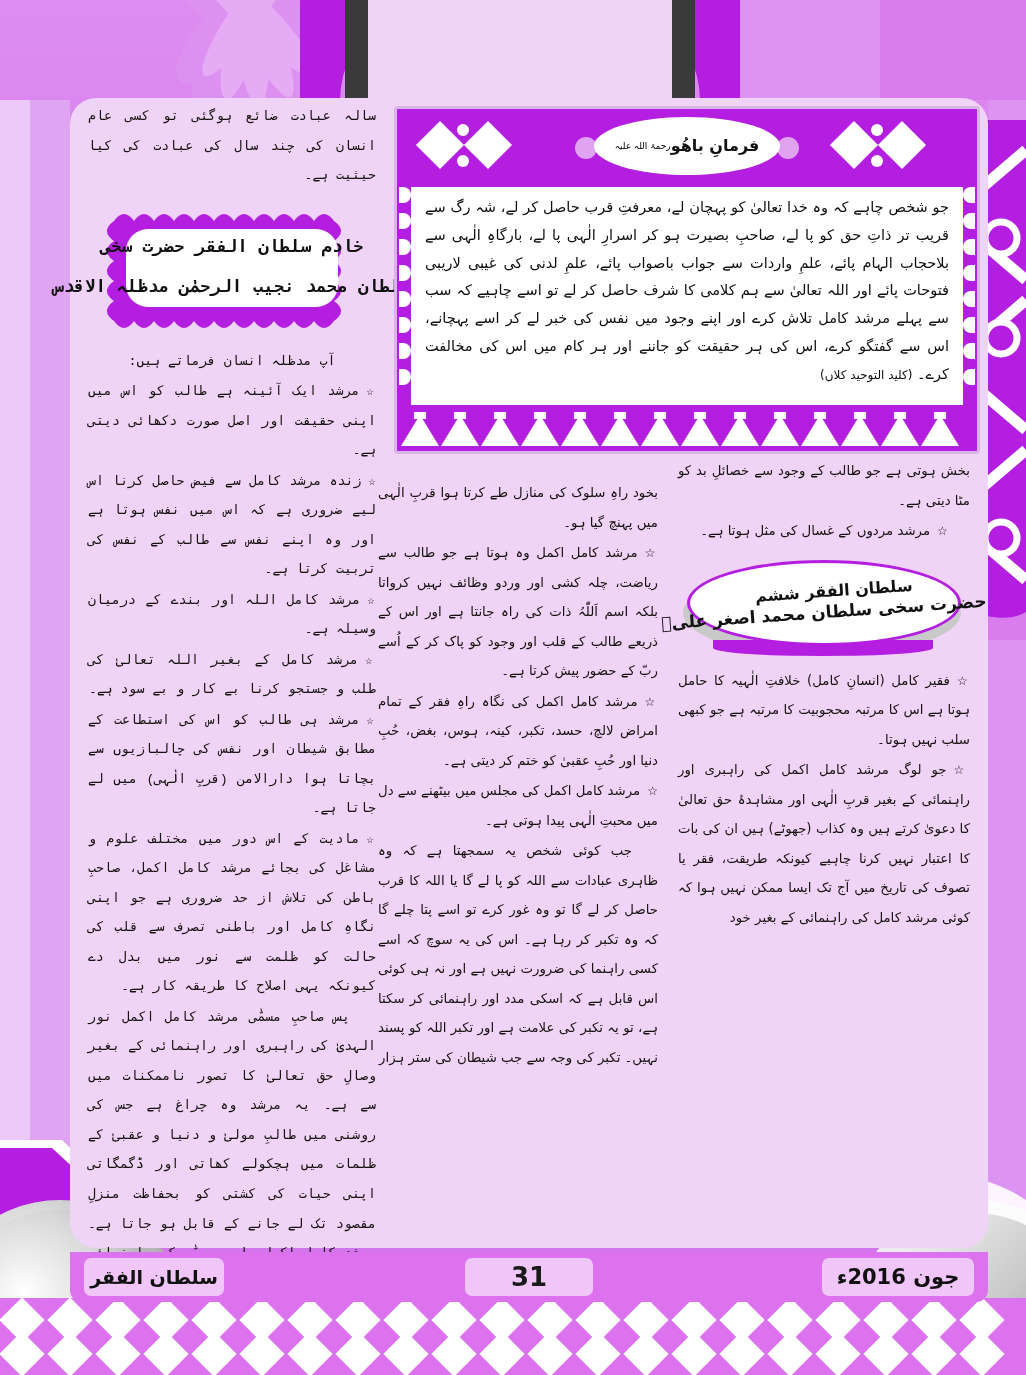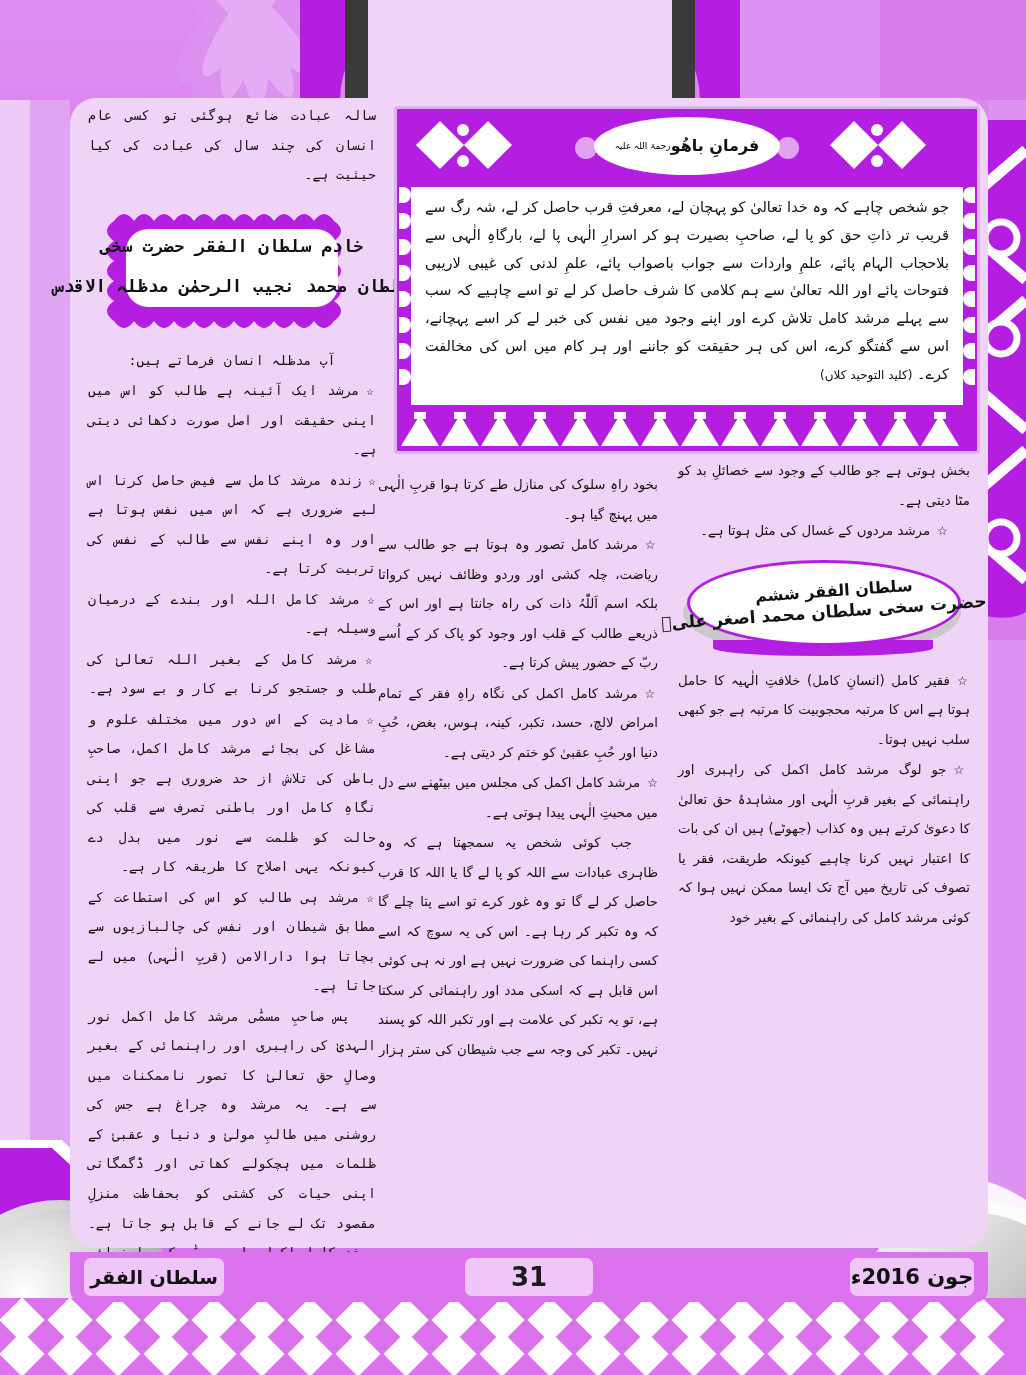--- a/index.html
+++ b/index.html
@@ -38,21 +38,21 @@
     color:#17110f;
     font-size:13.3px;
     line-height:2.22;
   }
   .col p { margin:0 0 1px 0; }
   .col .ind { text-indent:26px; }
   .star { font-size:12px; letter-spacing:1px; padding-left:7px; }
   .ctr { text-align:center; }
 
   #col-right { right:18px;  top:12px;  width:292px; }
-  #col-mid   { right:330px; top:372px; width:280px; }
+  #col-mid   { right:330px; top:380px; width:280px; }
   #col-left  { right:612px; top:4px;  width:288px;font-family:Liberation Mono, monospace; }
 
   
   #farman-box {
     position:absolute;
     right:8px; top:8px;
     width:586px; height:348px;
     background:#b41ee0;
     border:3px solid #d9b4e8;
     border-radius:4px;
@@ -191,21 +191,21 @@
     background:#dd72ee;
     border-radius:0 0 12px 12px;
     z-index:7;
   }
   .fbadge {
     position:absolute; top:6px; height:38px;
     background:#f0c5f8;
     border-radius:7px;
     display:flex; align-items:center; justify-content:center;
   }
-  #f-date { right:14px; width:124px; }
+  #f-date { right:14px; width:152px; }
   #f-date span { font-size:21px; font-weight:bold; color:#111; }
   #f-page { left:50%; transform:translateX(-50%); width:128px; }
   #f-page span { font-size:26px; font-weight:bold; color:#1a1a1a; }
   #f-logo { left:14px; width:140px; }
   #f-logo span { font-size:19px; font-weight:bold; color:#111; white-space:nowrap; }
 
   #diamond-strip { position:absolute; left:0; right:0; top:1298px; height:77px; z-index:6; }
 </style>
 </head>
 <body>
@@ -450,21 +450,21 @@
           <span class="l2">حضرت سخی سلطان محمد اصغر علیؒ</span>
         </div>
       </div>
 
       <p><span class="star">☆</span><span>فقیر کامل (انسانِ کامل) خلافتِ الٰہیہ کا حامل ہوتا ہے اس کا مرتبہ محجوبیت کا مرتبہ ہے جو کبھی سلب نہیں ہوتا۔</span></p>
       <p><span class="star">☆</span><span>جو لوگ مرشد کامل اکمل کی راہبری اور راہنمائی کے بغیر قربِ الٰہی اور مشاہدۂ حق تعالیٰ کا دعویٰ کرتے ہیں وہ کذاب (جھوٹے) ہیں ان کی بات کا اعتبار نہیں کرنا چاہیے کیونکہ طریقت، فقر یا تصوف کی تاریخ میں آج تک ایسا ممکن نہیں ہوا کہ کوئی مرشد کامل کی راہنمائی کے بغیر خود</span></p>
     </div>
 
     <div class="col" id="col-mid">
       <p>بخود راہِ سلوک کی منازل طے کرتا ہوا قربِ الٰہی میں پہنچ گیا ہو۔</p>
-      <p><span class="star">☆</span><span>مرشد کامل تصور وہ ہوتا ہے جو طالب سے ریاضت، چلہ کشی اور وردو وظائف نہیں کرواتا بلکہ اسم اَللّٰہُ ذات کی راہ جانتا ہے اور اس کے ذریعے طالب کے قلب اور وجود کو پاک کر کے اُسے ربّ کے حضور پیش کرتا ہے۔</span></p>
+      <p><span class="star">☆</span><span>مرشد کامل اکمل وہ ہوتا ہے جو طالب سے ریاضت، چلہ کشی اور وردو وظائف نہیں کرواتا بلکہ اسم اَللّٰہُ ذات کی راہ جانتا ہے اور اس کے ذریعے طالب کے قلب اور وجود کو پاک کر کے اُسے ربّ کے حضور پیش کرتا ہے۔</span></p>
       <p><span class="star">☆</span><span>مرشد کامل اکمل کی نگاہ راہِ فقر کے تمام امراض لالچ، حسد، تکبر، کینہ، ہوس، بغض، حُبِ دنیا اور حُبِ عقبیٰ کو ختم کر دیتی ہے۔</span></p>
       <p><span class="star">☆</span><span>مرشد کامل اکمل کی مجلس میں بیٹھنے سے دل میں محبتِ الٰہی پیدا ہوتی ہے۔</span></p>
       <p class="ind">جب کوئی شخص یہ سمجھتا ہے کہ وہ ظاہری عبادات سے اللہ کو پا لے گا یا اللہ کا قرب حاصل کر لے گا تو وہ غور کرے تو اسے پتا چلے گا کہ وہ تکبر کر رہا ہے۔ اس کی یہ سوچ کہ اسے کسی راہنما کی ضرورت نہیں ہے اور نہ ہی کوئی اس قابل ہے کہ اسکی مدد اور راہنمائی کر سکتا ہے، تو یہ تکبر کی علامت ہے اور تکبر اللہ کو پسند نہیں۔ تکبر کی وجہ سے جب شیطان کی ستر ہزار</p>
     </div>
 
     <div class="col" id="col-left">
       <p>سالہ عبادت ضائع ہوگئی تو کسی عام انسان کی چند سال کی عبادت کی کیا حیثیت ہے۔</p>
 
       <div id="wavy-box">
         <svg width="268" height="138" viewBox="0 0 268 138" style="position:absolute;inset:0;">
@@ -483,22 +483,22 @@
           <span>خادم سلطان الفقر حضرت سخی</span>
           <span>سلطان محمد نجیب الرحمٰن مدظلہ الاقدس</span>
         </div>
       </div>
 
       <p class="ctr">آپ مدظلہ انسان فرماتے ہیں:</p>
       <p><span class="star">☆</span><span>مرشد ایک آئینہ ہے طالب کو اس میں اپنی حقیقت اور اصل صورت دکھائی دیتی ہے۔</span></p>
       <p><span class="star">☆</span><span>زندہ مرشد کامل سے فیض حاصل کرنا اس لیے ضروری ہے کہ اس میں نفس ہوتا ہے اور وہ اپنے نفس سے طالب کے نفس کی تربیت کرتا ہے۔</span></p>
       <p><span class="star">☆</span><span>مرشد کامل اللہ اور بندے کے درمیان وسیلہ ہے۔</span></p>
       <p><span class="star">☆</span><span>مرشد کامل کے بغیر اللہ تعالیٰ کی طلب و جستجو کرنا بے کار و بے سود ہے۔</span></p>
+      <p><span class="star">☆</span><span>مرشد ہی طالب کو اس کی استطاعت کے مطابق شیطان اور نفس کی چالبازیوں سے بچاتا ہوا دارالامن (قربِ الٰہی) میں لے جاتا ہے۔</span></p>
       <p><span class="star">☆</span><span>مادیت کے اس دور میں مختلف علوم و مشاغل کی بجائے مرشد کامل اکمل، صاحبِ باطن کی تلاش از حد ضروری ہے جو اپنی نگاہِ کامل اور باطنی تصرف سے قلب کی حالت کو ظلمت سے نور میں بدل دے کیونکہ یہی اصلاح کا طریقہ کار ہے۔</span></p>
-      <p><span class="star">☆</span><span>مرشد ہی طالب کو اس کی استطاعت کے مطابق شیطان اور نفس کی چالبازیوں سے بچاتا ہوا دارالامن (قربِ الٰہی) میں لے جاتا ہے۔</span></p>
       <p class="ind">پس صاحبِ مسمّٰی مرشد کامل اکمل نور الہدیٰ کی راہبری اور راہنمائی کے بغیر وصالِ حق تعالیٰ کا تصور ناممکنات میں سے ہے۔ یہ مرشد وہ چراغ ہے جس کی روشنی میں طالبِ مولیٰ و دنیا و عقبیٰ کے ظلمات میں ہچکولے کھاتی اور ڈگمگاتی اپنی حیات کی کشتی کو بحفاظت منزلِ مقصود تک لے جانے کے قابل ہو جاتا ہے۔ مرشد کامل اکمل صاحبِ مسمّٰی کی راہنمائی نہ ملنے کی صورت میں ''فنا فی اللہ بقا باللہ'' کی منزل تک رسائی فقط خیال آرائی اور محض تصور بن کے رہ جاتی ہے۔</p>
     </div>
 
   </div>
 
   <div id="footer-bar">
     <div class="fbadge" id="f-date">
       <span>جون 2016ء</span>
     </div>
     <div class="fbadge" id="f-page">

